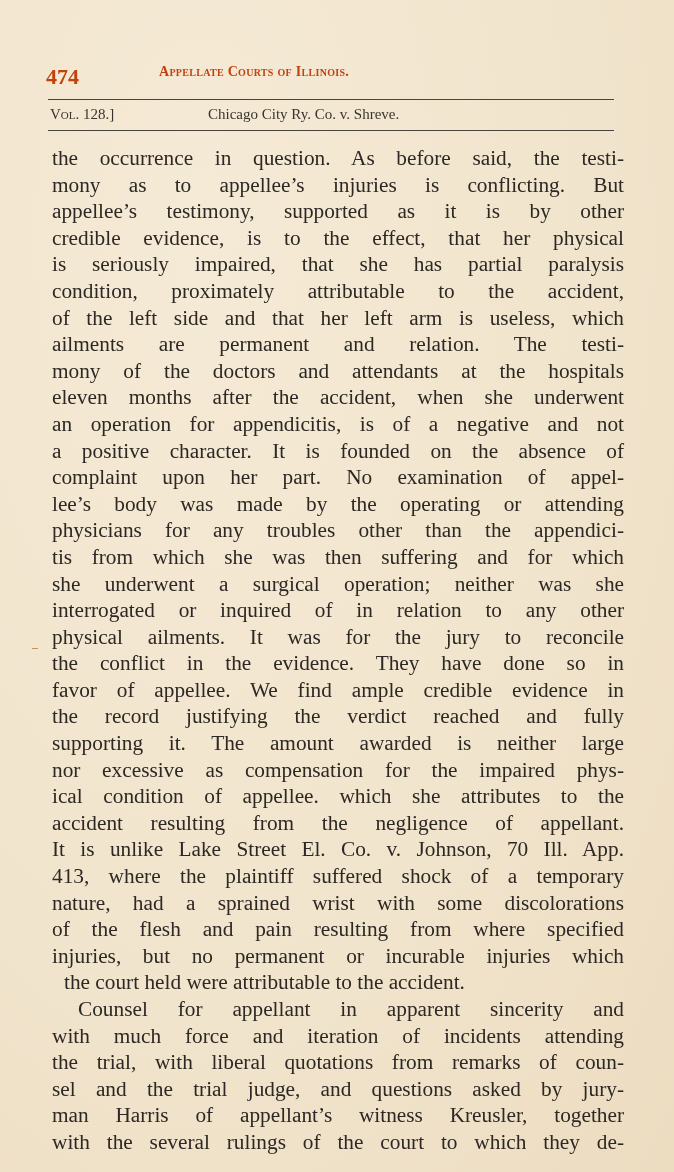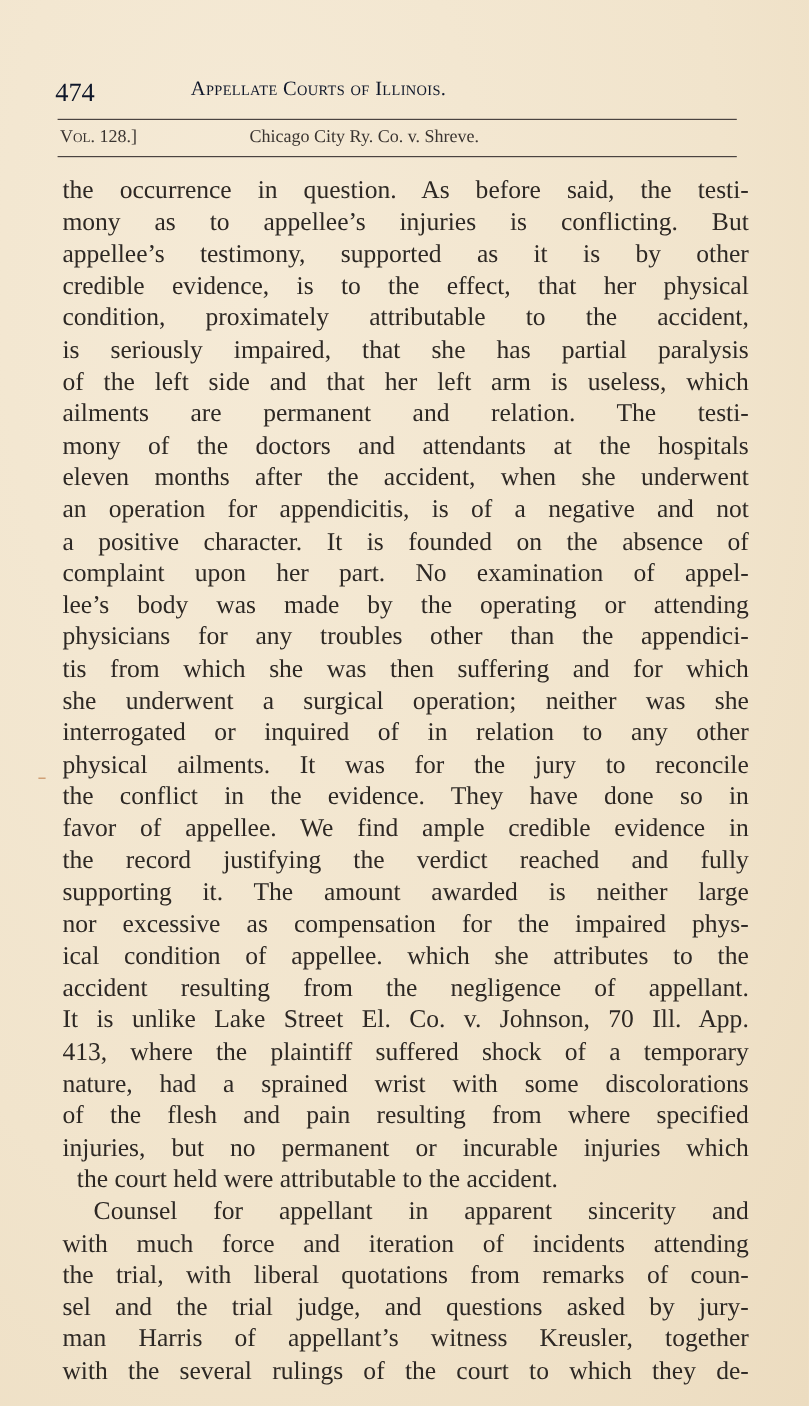--- a/index.html
+++ b/index.html
@@ -16,33 +16,34 @@
     color: #2b2622;
     font-family: "DejaVu Serif", "Liberation Serif", serif;
   }
   .running-head {
     position: absolute;
     top: 64px;
     left: 46px;
     width: 570px;
     height: 30px;
     font-family: "Liberation Serif", serif;
-    color: #0f172a;
+    color: #c2410c;
+    font-weight: bold;
   }
   .page-number {
     position: absolute;
     left: 0;
     top: 0;
     font-size: 22px;
   }
   .running-title {
     position: absolute;
     left: 113px;
     top: 0;
-    font-size: 17px;
+    font-size: 14px;
     font-variant: small-caps;
     letter-spacing: 0.3px;
   }
   .rule {
     position: absolute;
     left: 48px;
     width: 566px;
     height: 0;
     border-top: 1.5px solid #4a4340;
   }
@@ -117,22 +118,22 @@
 <div class="rule bottom"></div>
 
 <div class="stray-mark"></div>
 
 <div class="body-text" id="body-text">
     <div>
       <span class="line">the occurrence in question.  As before said, the testi-</span>
       <span class="line">mony as to appellee’s injuries is conflicting.  But</span>
       <span class="line">appellee’s testimony, supported as it is by other</span>
       <span class="line">credible evidence, is to the effect, that her physical</span>
+      <span class="line">is seriously impaired, that she has partial paralysis</span>
       <span class="line">condition, proximately attributable to the accident,</span>
-      <span class="line">is seriously impaired, that she has partial paralysis</span>
       <span class="line">of the left side and that her left arm is useless, which</span>
       <span class="line">ailments are permanent and relation.  The testi-</span>
       <span class="line">mony of the doctors and attendants at the hospitals</span>
       <span class="line">eleven months after the accident, when she underwent</span>
       <span class="line">an operation for appendicitis, is of a negative and not</span>
       <span class="line">a positive character.  It is founded on the absence of</span>
       <span class="line">complaint upon her part.  No examination of appel-</span>
       <span class="line">lee’s body was made by the operating or attending</span>
       <span class="line">physicians for any troubles other than the appendici-</span>
       <span class="line">tis from which she was then suffering and for which</span>

